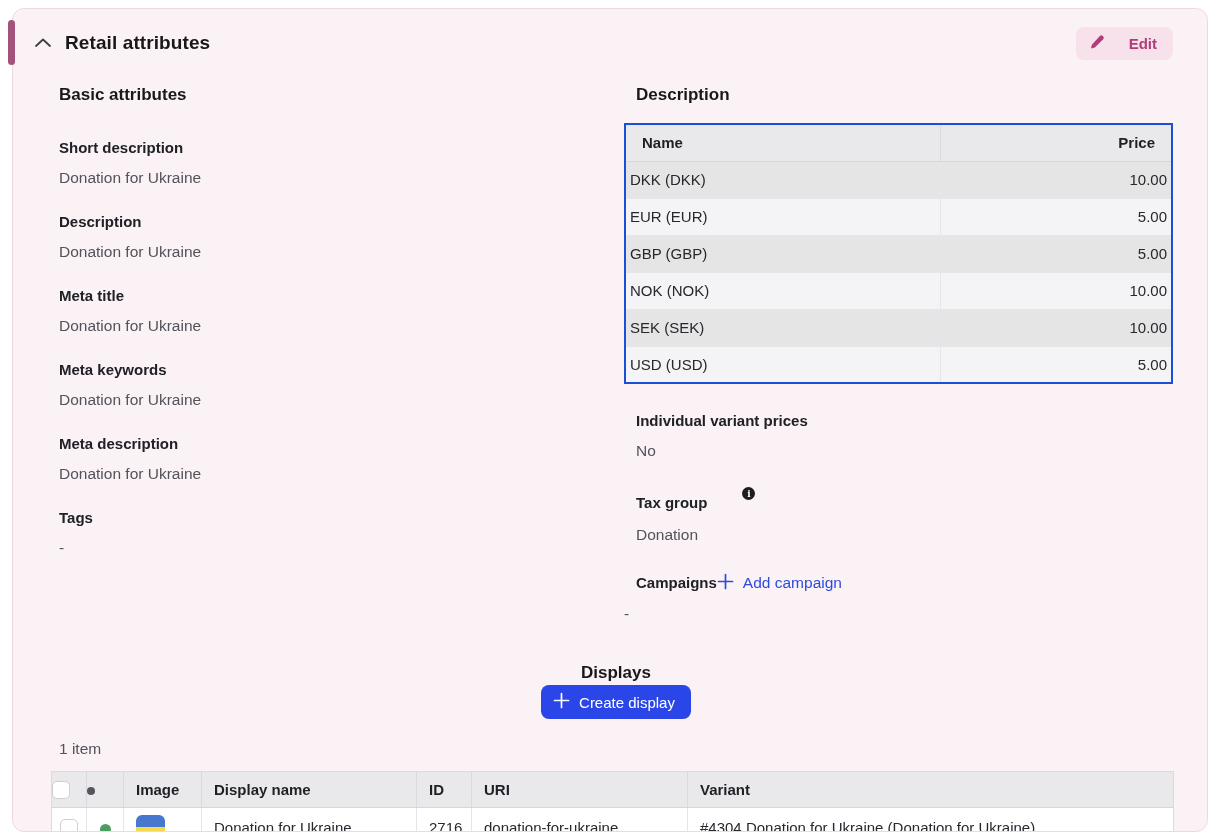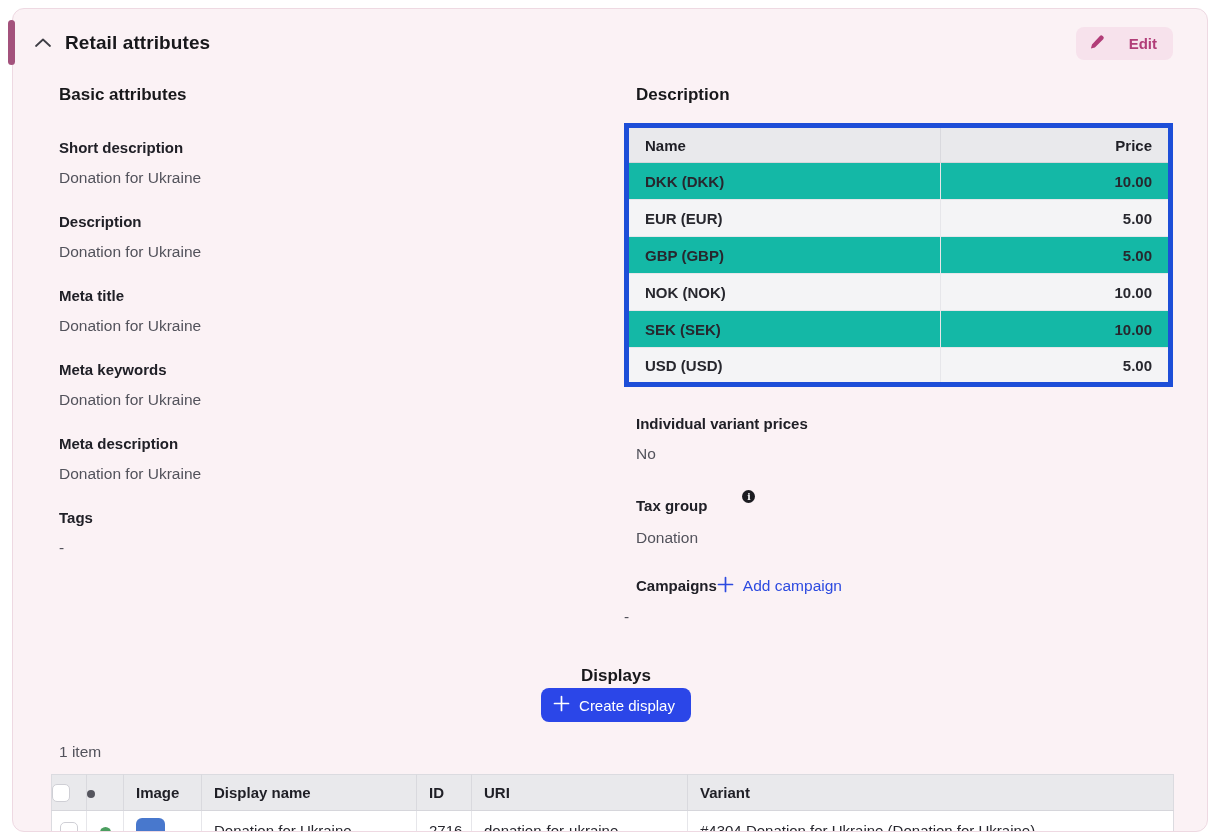--- a/index.html
+++ b/index.html
@@ -27,26 +27,26 @@
 
   h2.section-heading { font-size:17px; font-weight:700; color:#18181b; line-height:24px; }
   .col-right h2.section-heading, .indent { margin-left:12px; }
 
   .fields { margin-top:30px; }
   .field { margin-bottom:22px; }
   .field-label { font-size:15px; font-weight:700; color:#202027; line-height:22px; }
   .field-value { font-size:15.5px; color:#52525b; line-height:22px; margin-top:8px; }
 
   table { border-collapse:collapse; table-layout:fixed; font-size:15px; }
-  .pl-table { width:100%; margin-top:16px; background:#14b8a6;
-    border:5px solid #1d4ed8; }
+  .pl-table { width:100%; margin-top:16px; background:#e5e5e5;
+    border:2px solid #1d4ed8; }
   .pl-table th { background:#e9e9ec; font-weight:700; color:#1f1f26; height:37px;
     text-align:left; padding:0 16px; border-bottom:1px solid #d6d6db; }
   .pl-table th.num, .pl-table td.num { text-align:right; border-left:1px solid #d9d9de; }
-  .pl-table td { height:37px; padding:0 16px; color:#27272e; border-top:1px solid #e6e6ea;font-weight:bold; }
+  .pl-table td { height:37px; padding:0 4px; color:#27272e; border-top:1px solid #e6e6ea; }
   .pl-table td.num { border-left:1px solid #e6e6ea; }
   .pl-table tbody tr:nth-child(even) { background:#f4f4f6; }
   .pl-table col.c-name { width:57.7%; }
 
   .sub-field { margin-top:26px; }
   .tax-row { display:flex; align-items:flex-start;gap:31px; }
   .info-dot { display:inline-flex; align-items:center; justify-content:center;
     width:13px; height:13px; border-radius:50%; background:#1c1c21; color:#fff;
     font-size:9px; font-weight:700; font-family:"DejaVu Serif",serif;
     position:relative; top:-5px; margin-left:4px; }

